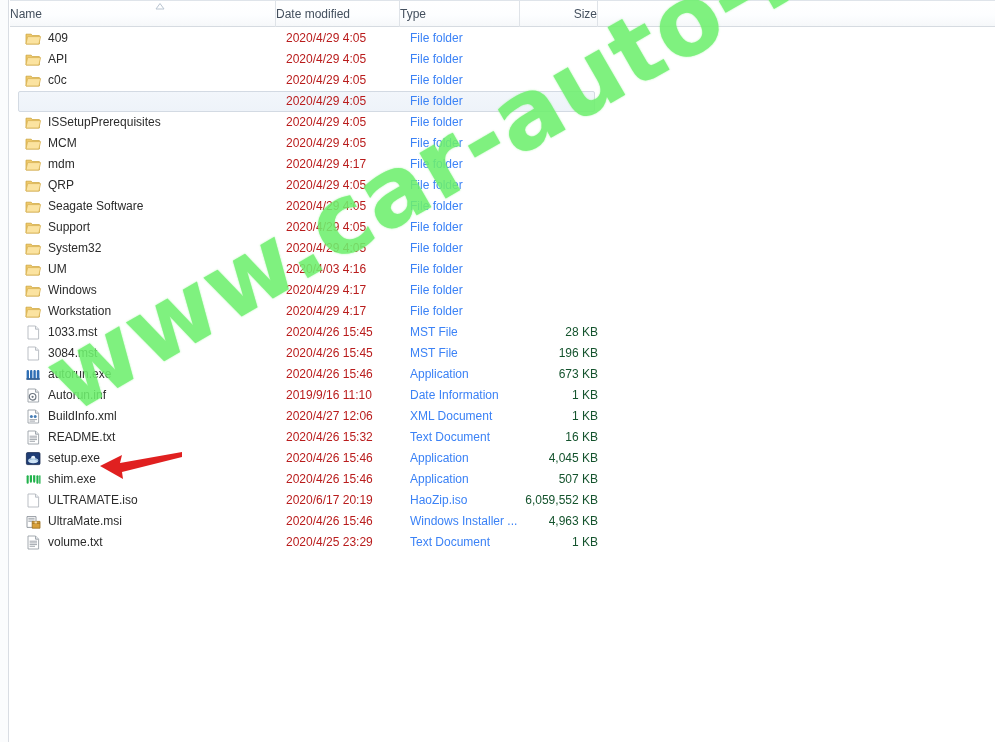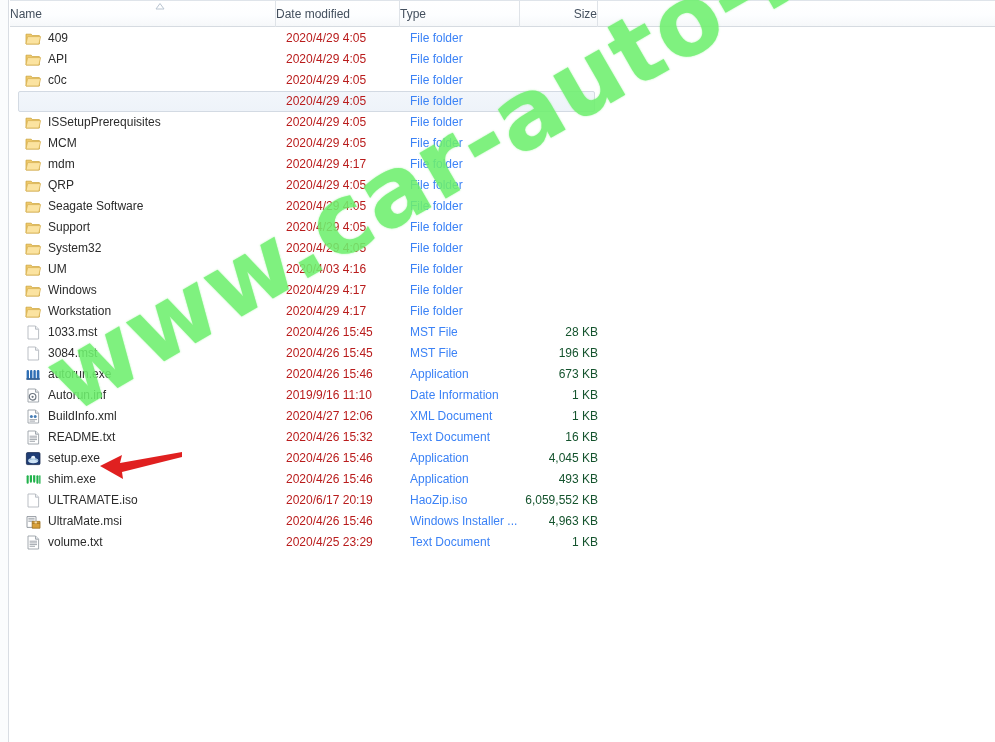--- a/index.html
+++ b/index.html
@@ -471,21 +471,21 @@
                 <rect x="1.6" y="3.2" width="2.1" height="8.6" rx="1"></rect>
                 <path d="M4.8 3.2 L7 3.2 L7 9 C7 11.4 4.8 11.4 4.8 9 Z"></path>
                 <path d="M8.1 3.2 L10.3 3.2 L10.3 9 C10.3 11.4 8.1 11.4 8.1 9 Z"></path>
                 <rect x="11.4" y="3.2" width="2.1" height="8.6" rx="1"></rect>
                 <rect x="14.2" y="3.2" width="1.3" height="8.6" rx="0.6"></rect>
               </g>
             </svg>
           </span><span>shim.exe</span></div>
         <div class="cell cell-date">2020/4/26 15:46</div>
         <div class="cell cell-type">Application</div>
-        <div class="cell cell-size">493 KB</div>
+        <div class="cell cell-size">507 KB</div>
       </div>
       <div class="file-row">
         <div class="row-hit"></div>
         <div class="cell cell-name"><span class="ficon">
             <svg width="17" height="15" viewBox="0 0 17 15">
               <path d="M3 1 L10.5 1 L13.6 4.2 L13.6 14 L3 14 Z" fill="#ffffff" stroke="#b3b8be" stroke-width="0.9"></path>
               <path d="M10.5 1 L10.5 4.2 L13.6 4.2" fill="#eceff2" stroke="#b3b8be" stroke-width="0.9"></path>
             </svg>
           </span><span>ULTRAMATE.iso</span></div>
         <div class="cell cell-date">2020/6/17 20:19</div>

